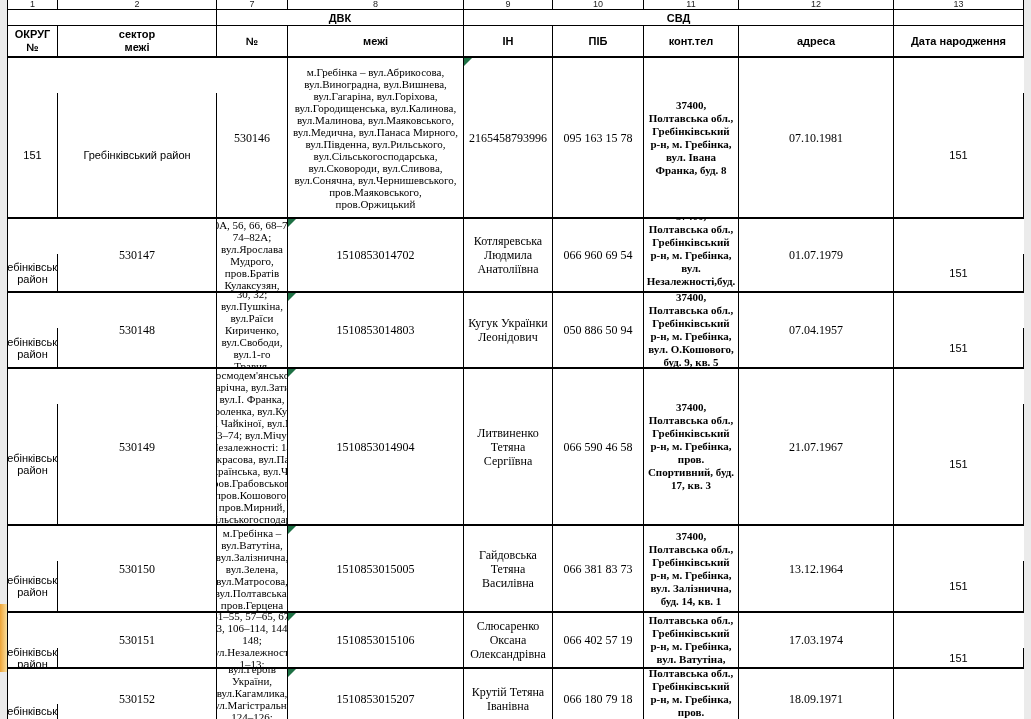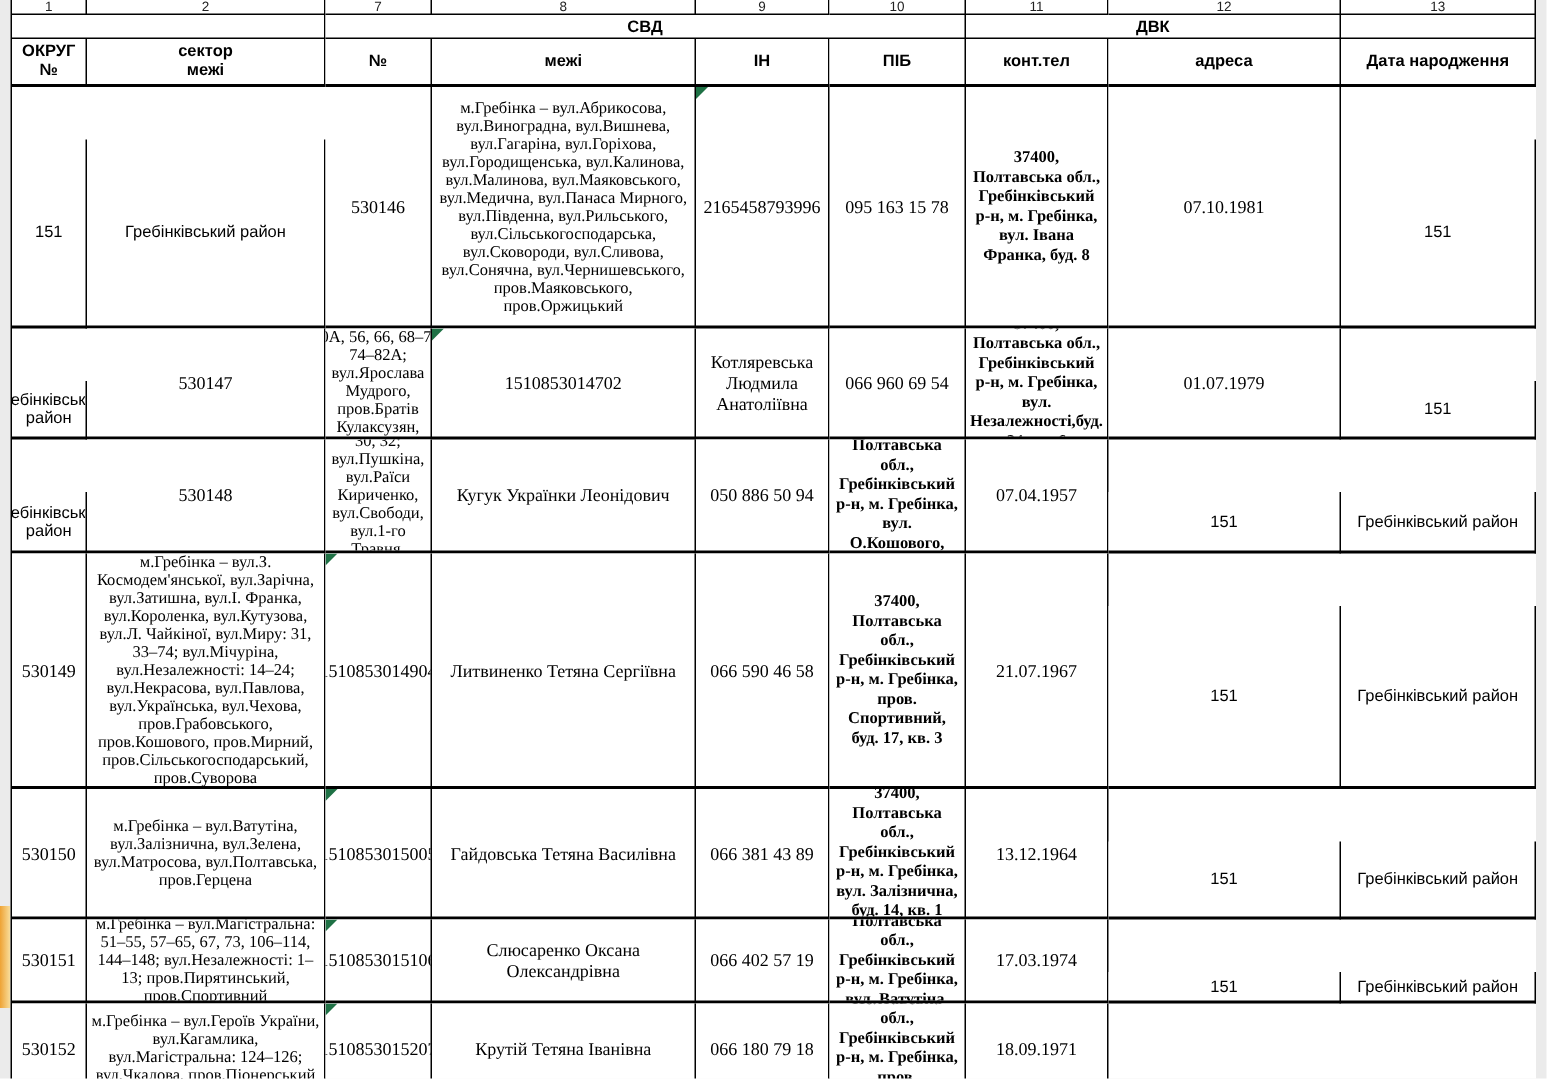--- a/index.html
+++ b/index.html
@@ -58,22 +58,22 @@
     <div class="c num">2</div>
     <div class="c num">7</div>
     <div class="c num">8</div>
     <div class="c num">9</div>
     <div class="c num">10</div>
     <div class="c num">11</div>
     <div class="c num">12</div>
     <div class="c num">13</div>
 
     <div class="c sp2"></div>
+    <div class="c grp sp2">ДВК</div>
     <div class="c grp sp4">СВД</div>
-    <div class="c grp sp2">ДВК</div>
     <div class="c"></div>
 
     <div class="c hdr thick">ОКРУГ
 №</div>
     <div class="c hdr thick">сектор
 межі</div>
     <div class="c hdr thick">№</div>
     <div class="c hdr thick">межі</div>
     <div class="c hdr thick">ІН</div>
     <div class="c hdr thick">ПІБ</div>
@@ -103,20 +103,24 @@
       </div>
     <div class="c pib thick dr1">Котляревська Людмила Анатоліївна</div>
     <div class="c phone thick dr1">066 960 69 54</div>
     <div class="c addr thick dr1">37400, Полтавська обл., Гребінківський р-н, м. Гребінка, вул. Незалежності,буд. 24, кв. 6</div>
     <div class="c dob thick dr1">01.07.1979</div>
 
     <div class="c okrug thick dr2">151</div>
     <div class="c sector thick dr2">Гребінківський район</div>
     <div class="c no thick dr2">530148</div>
     <div class="c mezhi thick dr2">м.Гребінка – вул.Гоголя, вул.Євгена Гребінки, вул.Лесі Українки, вул.Миру: 1–30, 32; вул.Пушкіна, вул.Раїси Кириченко, вул.Свободи, вул.1-го Травня, пров.Гоголя, пров.Євгена Гребінки, пров.Олексія Припутня, пров.1-го Травня</div>
+    <div class="c in thick dr2">
+        <span class="tri"></span>
+        <span>1510853014803</span>
+      </div>
     <div class="c pib thick dr2">Кугук Українки Леонідович</div>
     <div class="c phone thick dr2">050 886 50 94</div>
     <div class="c addr thick dr2">37400, Полтавська обл., Гребінківський р-н, м. Гребінка, вул. О.Кошового, буд. 9, кв. 5</div>
     <div class="c dob thick dr2">07.04.1957</div>
 
     <div class="c okrug thick dr3">151</div>
     <div class="c sector thick dr3">Гребінківський район</div>
     <div class="c no thick dr3">530149</div>
     <div class="c mezhi thick dr3">м.Гребінка – вул.З. Космодем'янської, вул.Зарічна, вул.Затишна, вул.І. Франка, вул.Короленка, вул.Кутузова, вул.Л. Чайкіної, вул.Миру: 31, 33–74; вул.Мічуріна, вул.Незалежності: 14–24; вул.Некрасова, вул.Павлова, вул.Українська, вул.Чехова, пров.Грабовського, пров.Кошового, пров.Мирний, пров.Сільськогосподарський, пров.Суворова</div>
     <div class="c in thick dr3">
@@ -130,21 +134,21 @@
 
     <div class="c okrug thick dr4">151</div>
     <div class="c sector thick dr4">Гребінківський район</div>
     <div class="c no thick dr4">530150</div>
     <div class="c mezhi thick dr4">м.Гребінка – вул.Ватутіна, вул.Залізнична, вул.Зелена, вул.Матросова, вул.Полтавська, пров.Герцена</div>
     <div class="c in thick dr4">
         <span class="tri"></span>
         <span>1510853015005</span>
       </div>
     <div class="c pib thick dr4">Гайдовська Тетяна Василівна</div>
-    <div class="c phone thick dr4">066 381 43 89</div>
+    <div class="c phone thick dr4">066 381 83 73</div>
     <div class="c addr thick dr4">37400, Полтавська обл., Гребінківський р-н, м. Гребінка, вул. Залізнична, буд. 14, кв. 1</div>
     <div class="c dob thick dr4">13.12.1964</div>
 
     <div class="c okrug thick dr5">151</div>
     <div class="c sector thick dr5">Гребінківський район</div>
     <div class="c no thick dr5">530151</div>
     <div class="c mezhi thick dr5">м.Гребінка – вул.Магістральна: 51–55, 57–65, 67, 73, 106–114, 144–148; вул.Незалежності: 1–13; пров.Пирятинський, пров.Спортивний</div>
     <div class="c in thick dr5">
         <span class="tri"></span>
         <span>1510853015106</span>

